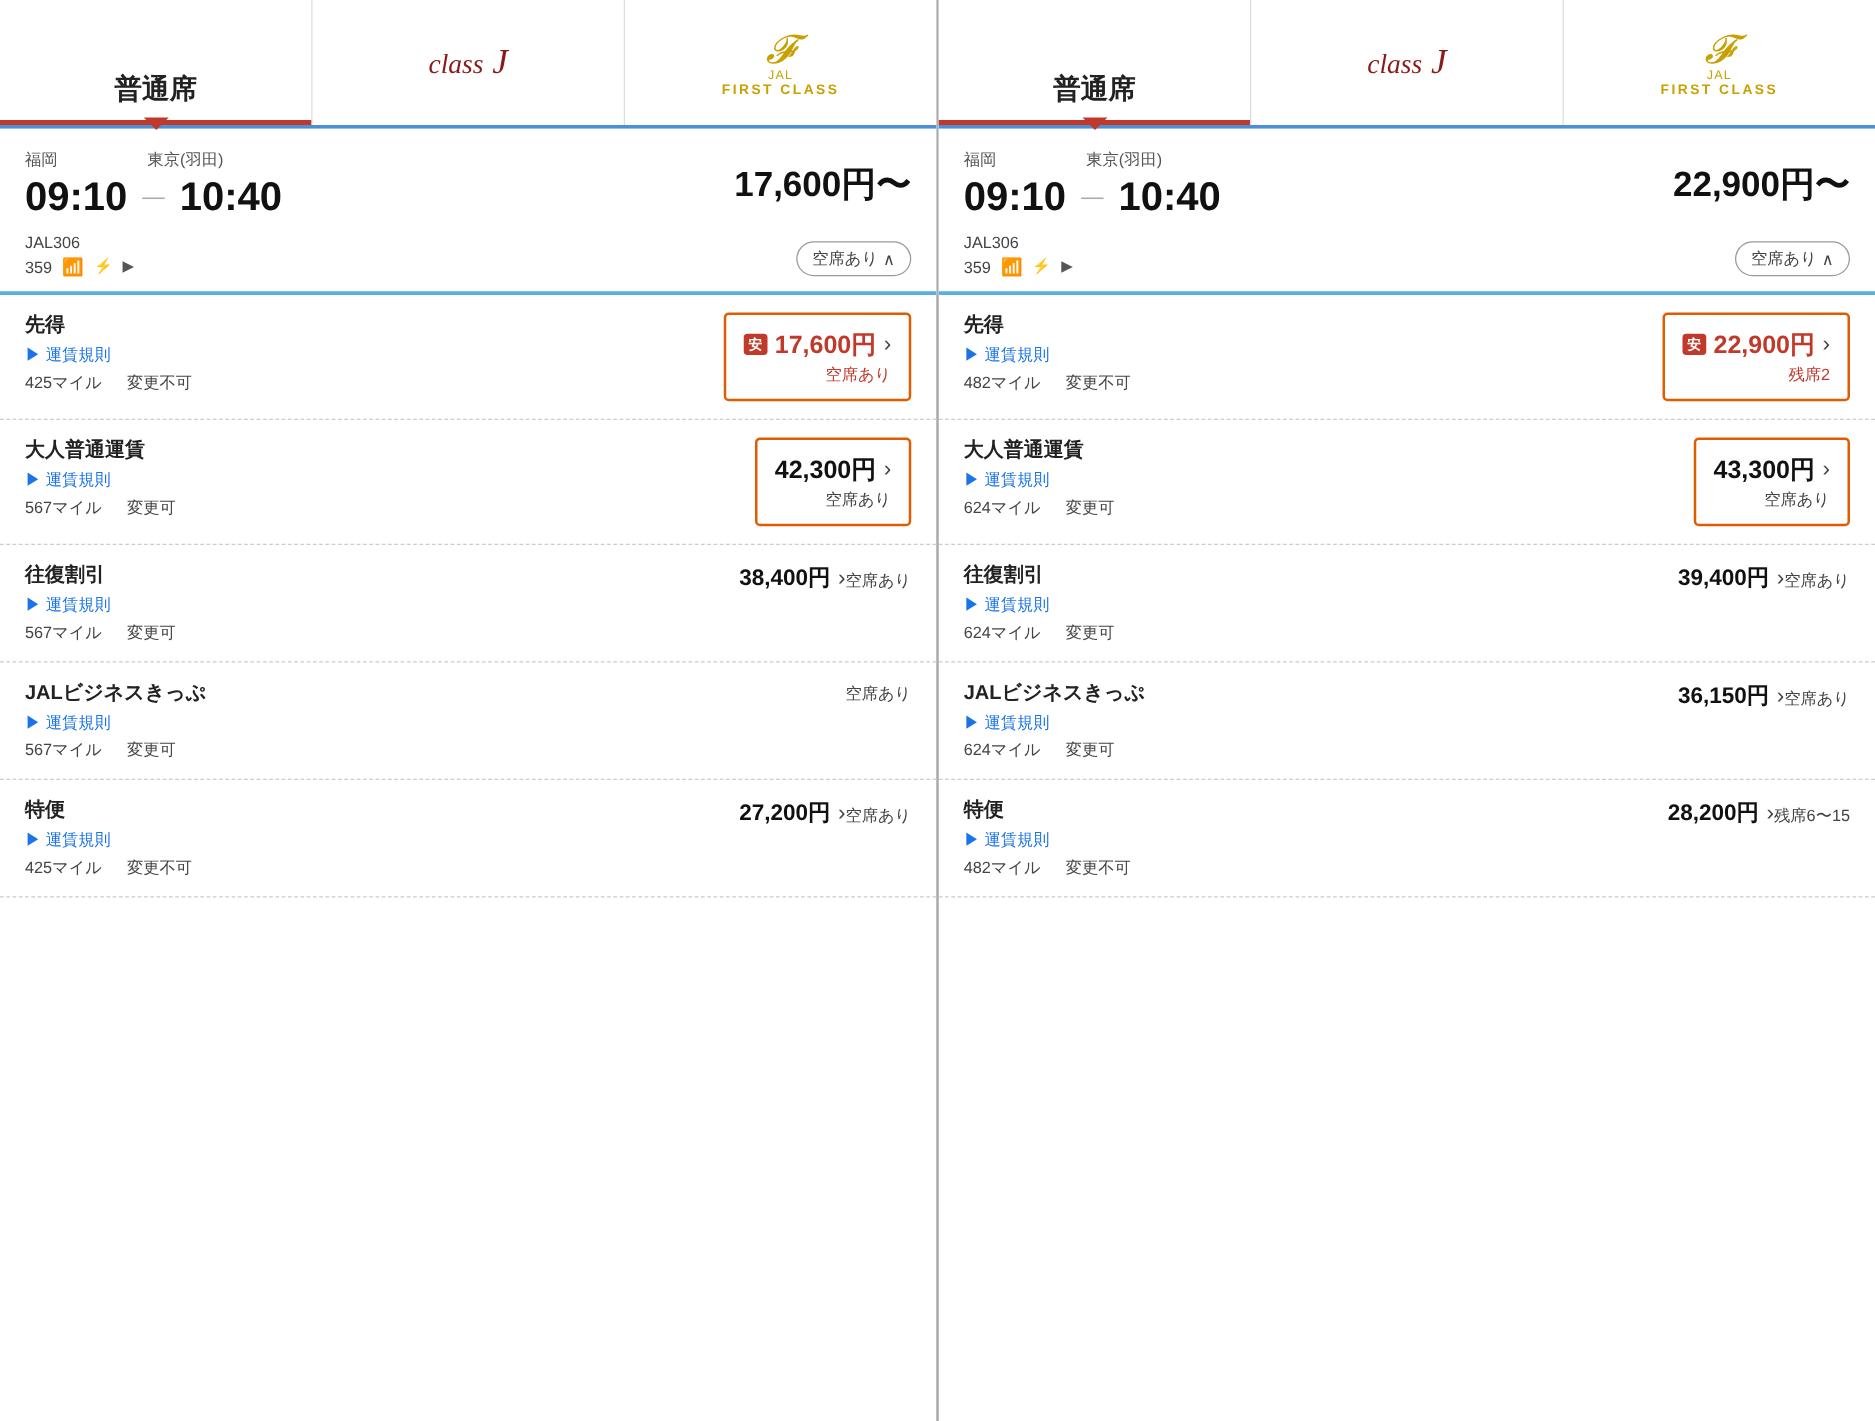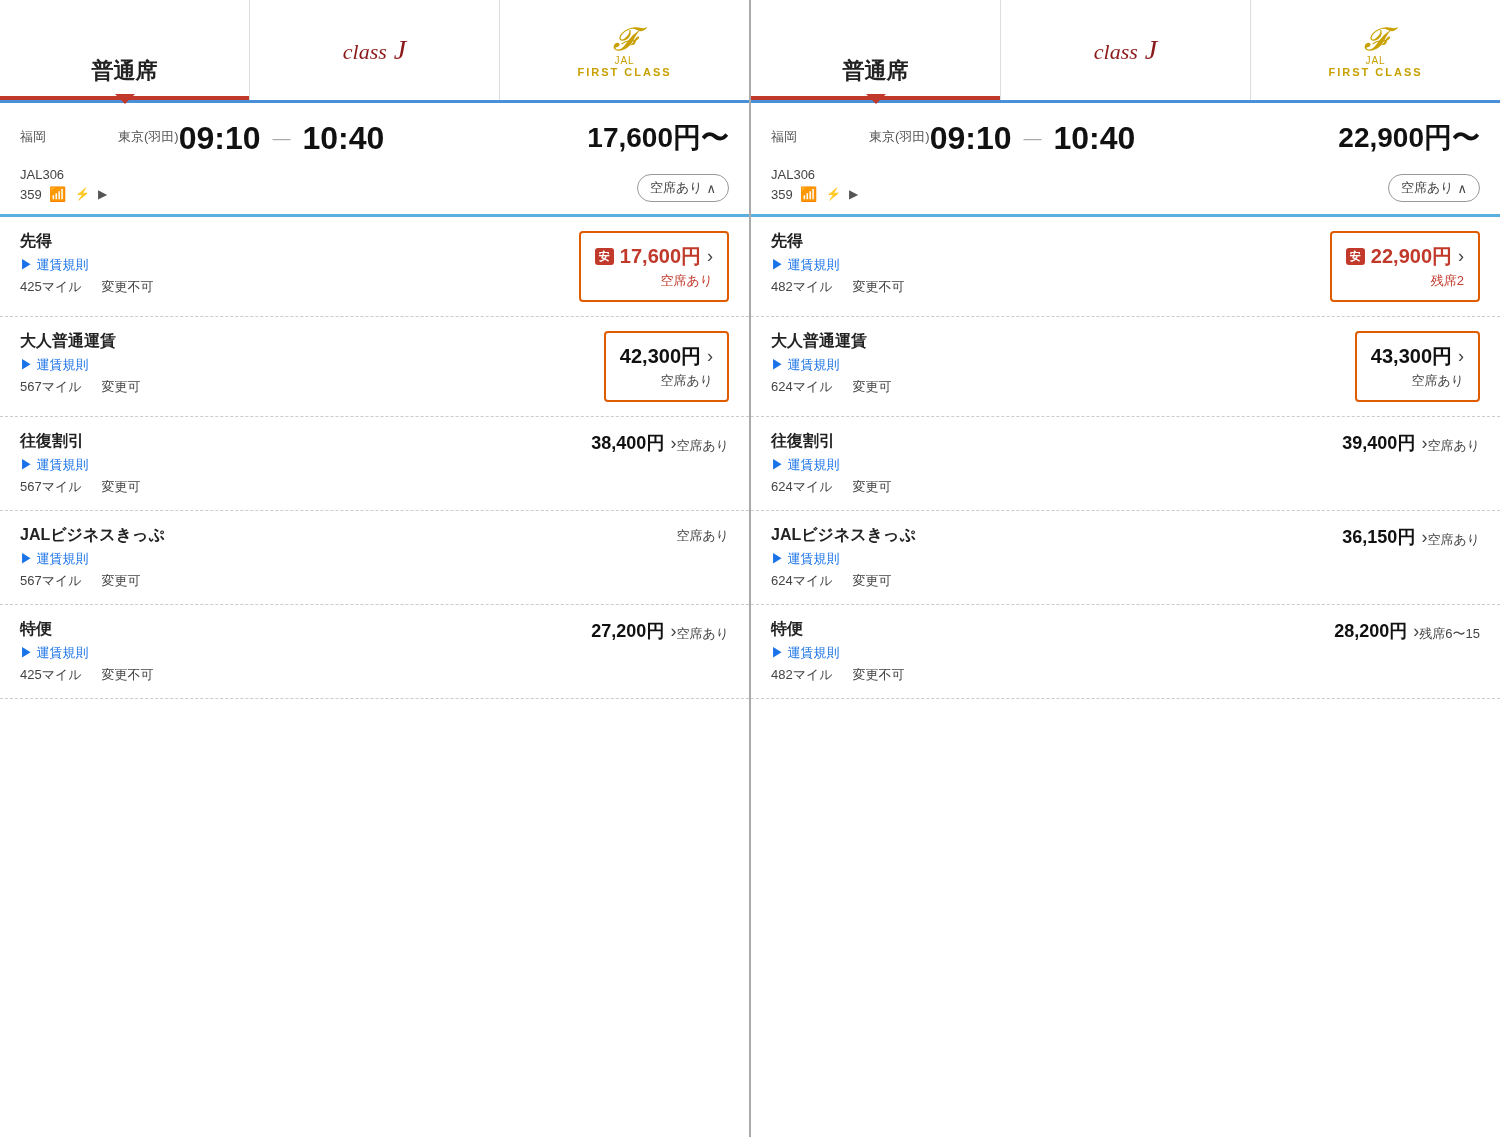--- a/index.html
+++ b/index.html
@@ -100,21 +100,21 @@
       border-bottom: 3px solid #5aafdf;
       background: #fff;
     }
     .route-row {
       display: flex;
       align-items: center;
       justify-content: space-between;
     }
     .route-left {
       display: flex;
-      flex-direction: row;
+      flex-direction: column;
     }
     .city-names {
       display: flex;
       align-items: center;
       gap: 6px;
       font-size: 13px;
       color: #555;
       margin-bottom: 2px;
     }
     .arrow-line {

